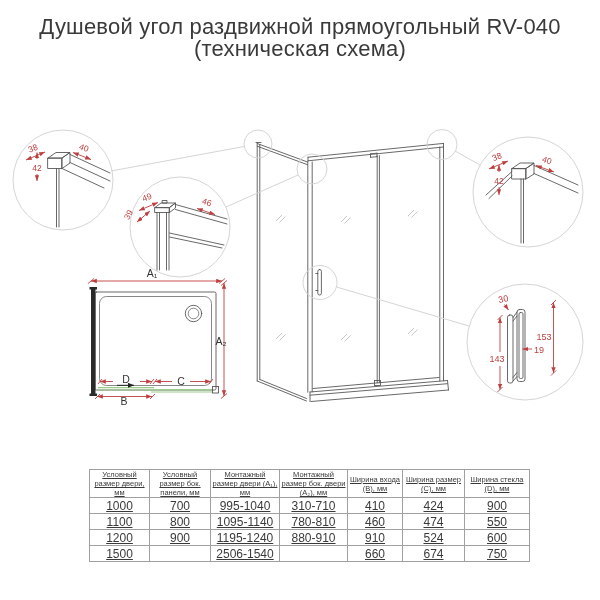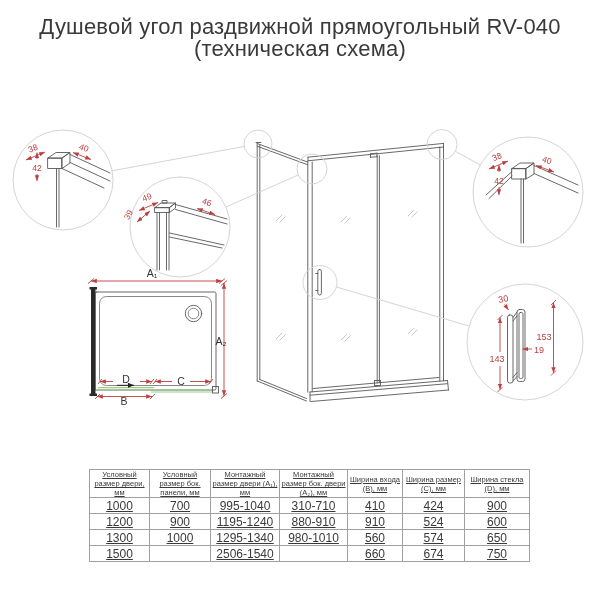--- a/index.html
+++ b/index.html
@@ -292,38 +292,38 @@
     <tr>
       <td>1000</td>
       <td>700</td>
       <td>995-1040</td>
       <td>310-710</td>
       <td>410</td>
       <td>424</td>
       <td>900</td>
     </tr>
     <tr>
+      <td>1100</td>
+      <td>800</td>
+      <td>1095-1140</td>
+      <td>780-810</td>
+      <td>460</td>
+      <td>474</td>
+      <td>550</td>
+    </tr>
+    <tr>
       <td>1200</td>
       <td>900</td>
       <td>1195-1240</td>
       <td>880-910</td>
       <td>910</td>
       <td>524</td>
       <td>600</td>
     </tr>
     <tr>
-      <td>1300</td>
-      <td>1000</td>
-      <td>1295-1340</td>
-      <td>980-1010</td>
-      <td>560</td>
-      <td>574</td>
-      <td>650</td>
-    </tr>
-    <tr>
       <td>1500</td>
       <td></td>
       <td>2506-1540</td>
       <td></td>
       <td>660</td>
       <td>674</td>
       <td>750</td>
     </tr>
   </tbody>
 </table>

